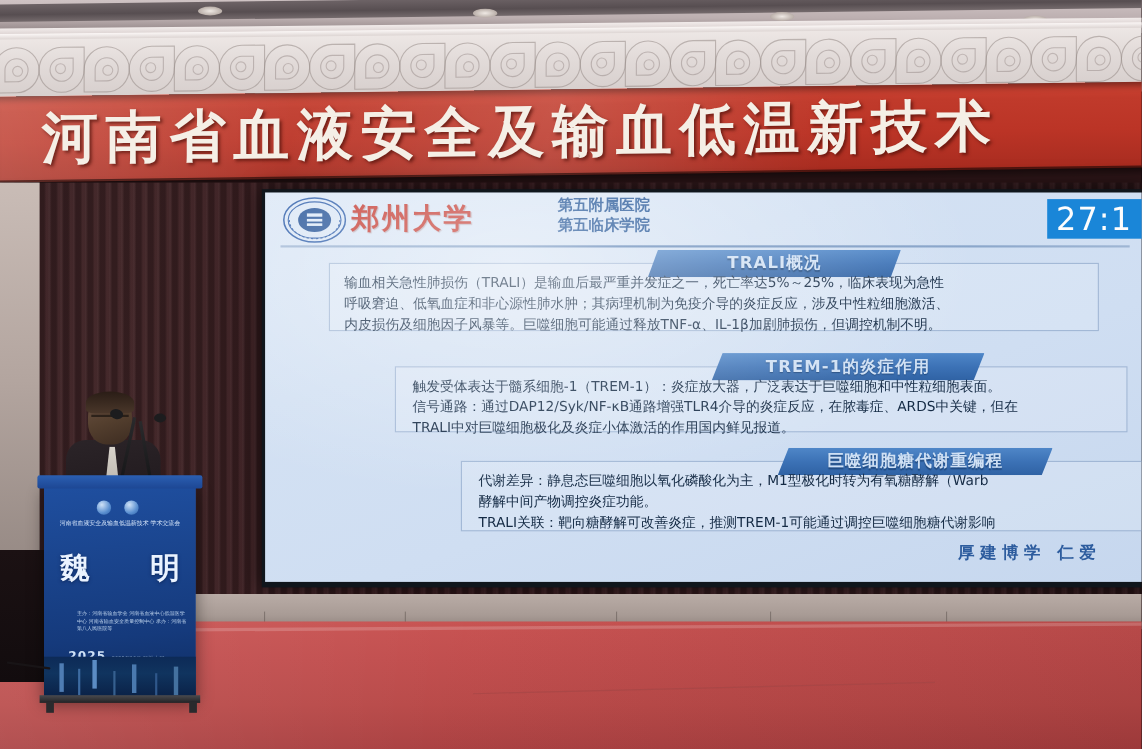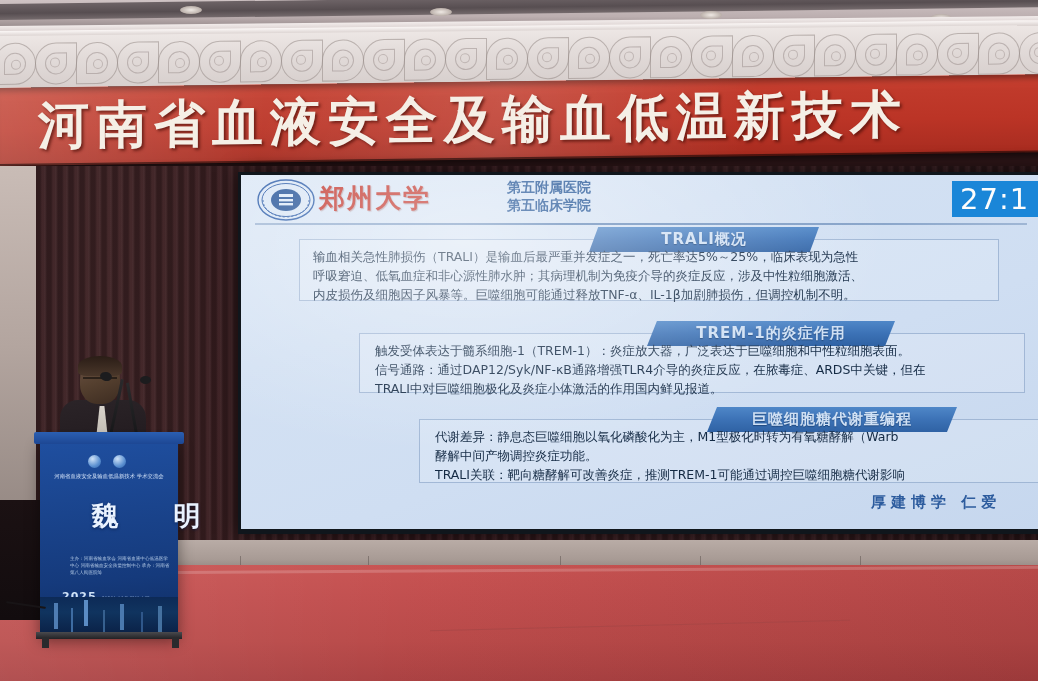--- a/index.html
+++ b/index.html
@@ -253,21 +253,20 @@
     position:absolute;left:10px;top:32px;width:118px;
     color:#d7e6fa;font-size:5.4px;line-height:8px;text-align:center;
     font-family:"DejaVu Sans",sans-serif;
   }
   .podium-name{
     position:absolute;left:0;top:58px;width:138px;text-align:center;
     color:#eaf3ff;font-size:27px;font-weight:bold;letter-spacing:14px;
     text-indent:14px;
     font-family:"DejaVu Sans",sans-serif;
     text-shadow:0 1px 3px rgba(0,20,60,.6);
-    margin-left:37px;
   }
   .podium-org{
     position:absolute;left:30px;top:115px;width:100px;
     color:#b9cfe9;font-size:4.6px;line-height:7px;
     font-family:"DejaVu Sans",sans-serif;
   }
   .podium-date{
     position:absolute;left:22px;top:150px;width:110px;
     display:flex;align-items:baseline;gap:5px;
   }

